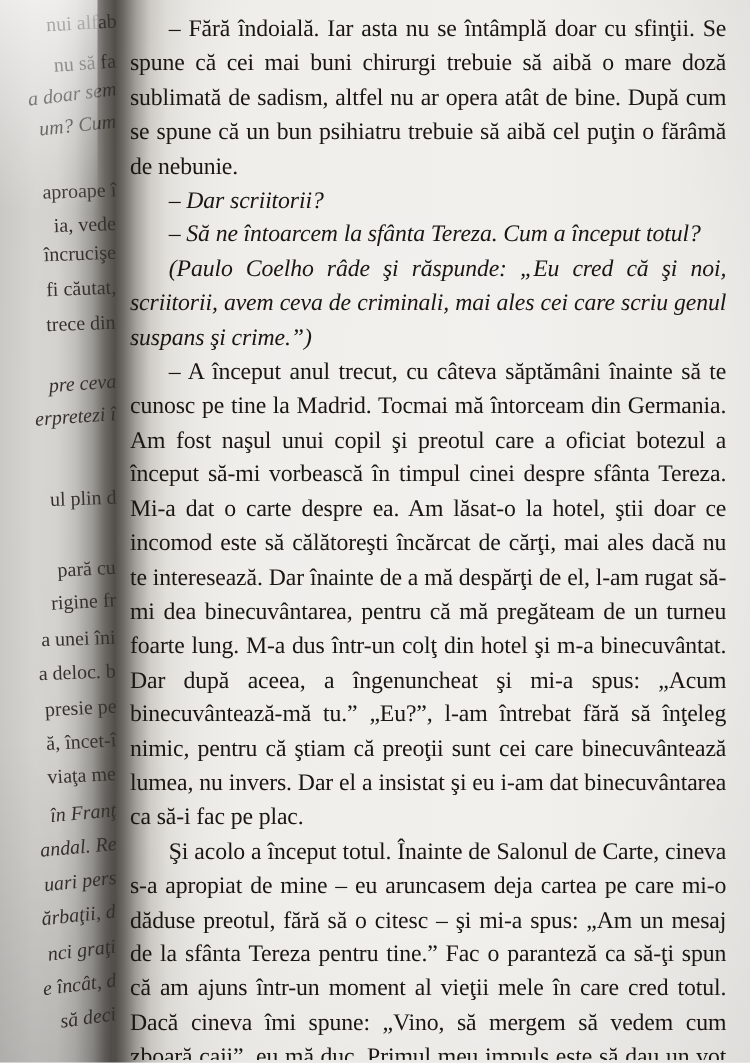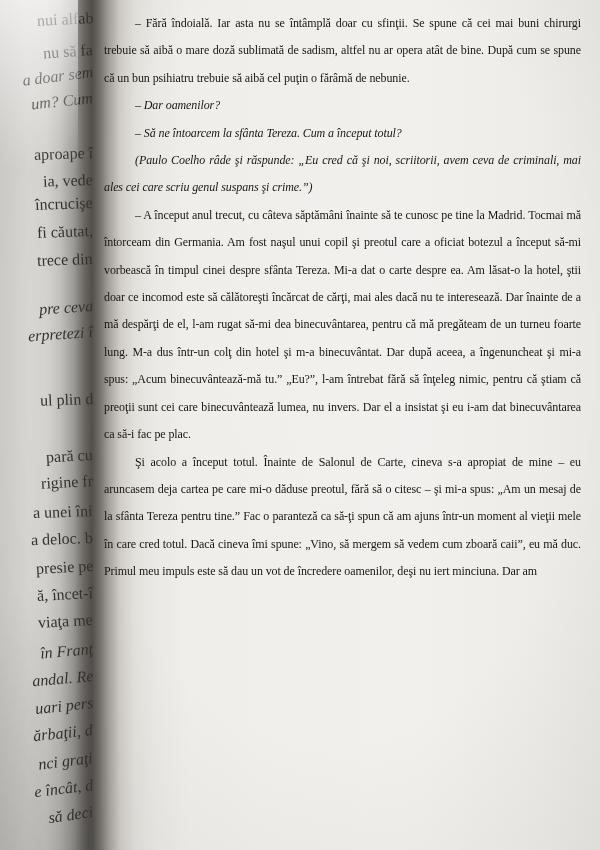--- a/index.html
+++ b/index.html
@@ -40,21 +40,21 @@
     text-align: right; transform-origin: right center;
   }
   .frag.italic { font-style: italic; }
   
   .text-block {
     position: absolute; left: 104px; top: 10px; width: 477px; height: 838px;
     overflow: hidden; color: #1a1713;
   }
   .text-block p {
     margin: 0; text-indent: 31px; text-align: justify;
-    font-size: 12px; line-height: 27.4px;
+    font-size: 19px; line-height: 27.4px;
     letter-spacing: -0.1px;
   }
   .text-block p.italic { font-style: italic; }
 </style>
 </head>
 <body>
 
 <div class="book-page">
   <div class="margin-strip" id="margin-strip">
       <div class="frag" style="top: 8px; transform: rotate(-3deg);">nui alfab</div>
@@ -81,19 +81,19 @@
       <div class="frag italic" style="top: 693px; transform: rotate(-6deg);">uari pers</div>
       <div class="frag italic" style="top: 720px; transform: rotate(-6deg);">ărbaţii, d</div>
       <div class="frag italic" style="top: 748px; transform: rotate(-7deg);">nci graţi</div>
       <div class="frag italic" style="top: 775px; transform: rotate(-7deg);">e încât, d</div>
       <div class="frag italic" style="top: 802px; transform: rotate(-8deg);">să deci</div>
     </div>
   <div class="edge-light"></div>
   <div class="edge-dark"></div>
   <div class="text-block" id="text-block">
       <p class="roman">– Fără îndoială. Iar asta nu se întâmplă doar cu sfinţii. Se spune că cei mai buni chirurgi trebuie să aibă o mare doză sublimată de sadism, altfel nu ar opera atât de bine. După cum se spune că un bun psihiatru trebuie să aibă cel puţin o fărâmă de nebunie.</p>
-      <p class="italic">– Dar oamenilor?</p>
+      <p class="italic">– Dar scriitorii?</p>
       <p class="italic">– Să ne întoarcem la sfânta Tereza. Cum a început totul?</p>
       <p class="italic">(Paulo Coelho râde şi răspunde: „Eu cred că şi noi, scriitorii, avem ceva de criminali, mai ales cei care scriu genul suspans şi crime.”)</p>
       <p class="roman">– A început anul trecut, cu câteva săptămâni înainte să te cunosc pe tine la Madrid. Tocmai mă întorceam din Germania. Am fost naşul unui copil şi preotul care a oficiat botezul a început să-mi vorbească în timpul cinei despre sfânta Tereza. Mi-a dat o carte despre ea. Am lăsat-o la hotel, ştii doar ce incomod este să călătoreşti încărcat de cărţi, mai ales dacă nu te interesează. Dar înainte de a mă despărţi de el, l-am rugat să-mi dea binecuvântarea, pentru că mă pregăteam de un turneu foarte lung. M-a dus într-un colţ din hotel şi m-a binecuvântat. Dar după aceea, a îngenuncheat şi mi-a spus: „Acum binecuvântează-mă tu.” „Eu?”, l-am întrebat fără să înţeleg nimic, pentru că ştiam că preoţii sunt cei care binecuvântează lumea, nu invers. Dar el a insistat şi eu i-am dat binecuvântarea ca să-i fac pe plac.</p>
       <p class="roman">Şi acolo a început totul. Înainte de Salonul de Carte, cineva s-a apropiat de mine – eu aruncasem deja cartea pe care mi-o dăduse preotul, fără să o citesc – şi mi-a spus: „Am un mesaj de la sfânta Tereza pentru tine.” Fac o paranteză ca să-ţi spun că am ajuns într-un moment al vieţii mele în care cred totul. Dacă cineva îmi spune: „Vino, să mergem să vedem cum zboară caii”, eu mă duc. Primul meu impuls este să dau un vot de încredere oamenilor, deşi nu iert minciuna. Dar am</p>
     </div>
 </div>
 
 </body></html>

